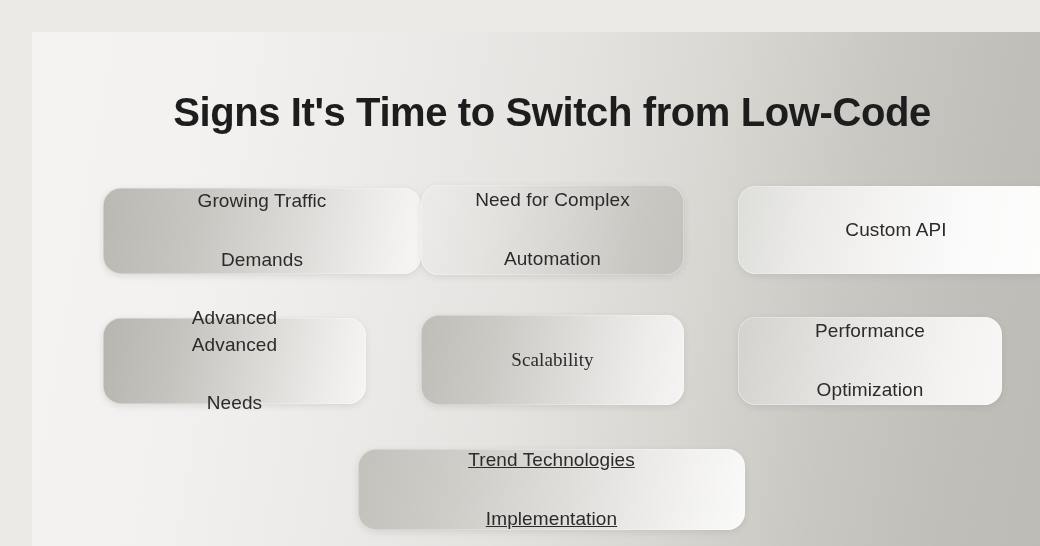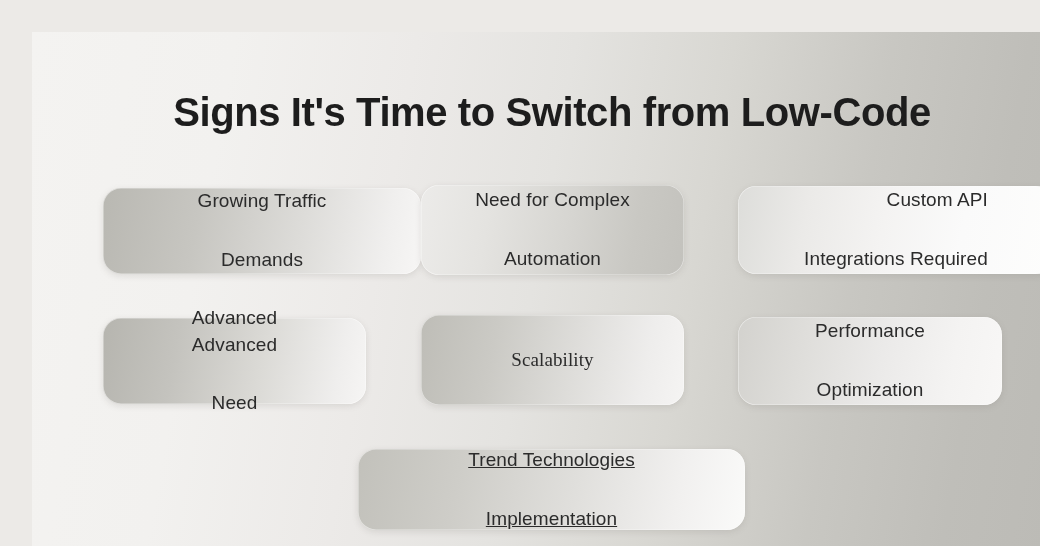--- a/index.html
+++ b/index.html
@@ -124,28 +124,27 @@
   <div class="card" id="card-need-for-complex-automation">
     <span class="text">
       <span class="label">Need for Complex</span>
       <span class="label">Automation</span>
     </span>
   </div>
 
   <div class="card" id="card-custom-api-integrations-required">
     <span class="text">
       <span class="label">Custom API</span>
-      <span class="label">Integrations Required</span>
     </span>
   </div>
 
   <div class="card" id="card-advanced-security-needs">
     <span class="text">
       <span class="label">Advanced Advanced</span>
-      <span class="label">Need</span>
+      <span class="label">Needs</span>
     </span>
   </div>
 
   <div class="card" id="card-scalability-limitations">
     <span class="text">
       <span class="label">Scalability</span>
     </span>
   </div>
 
   <div class="card" id="card-performance-optimization">

